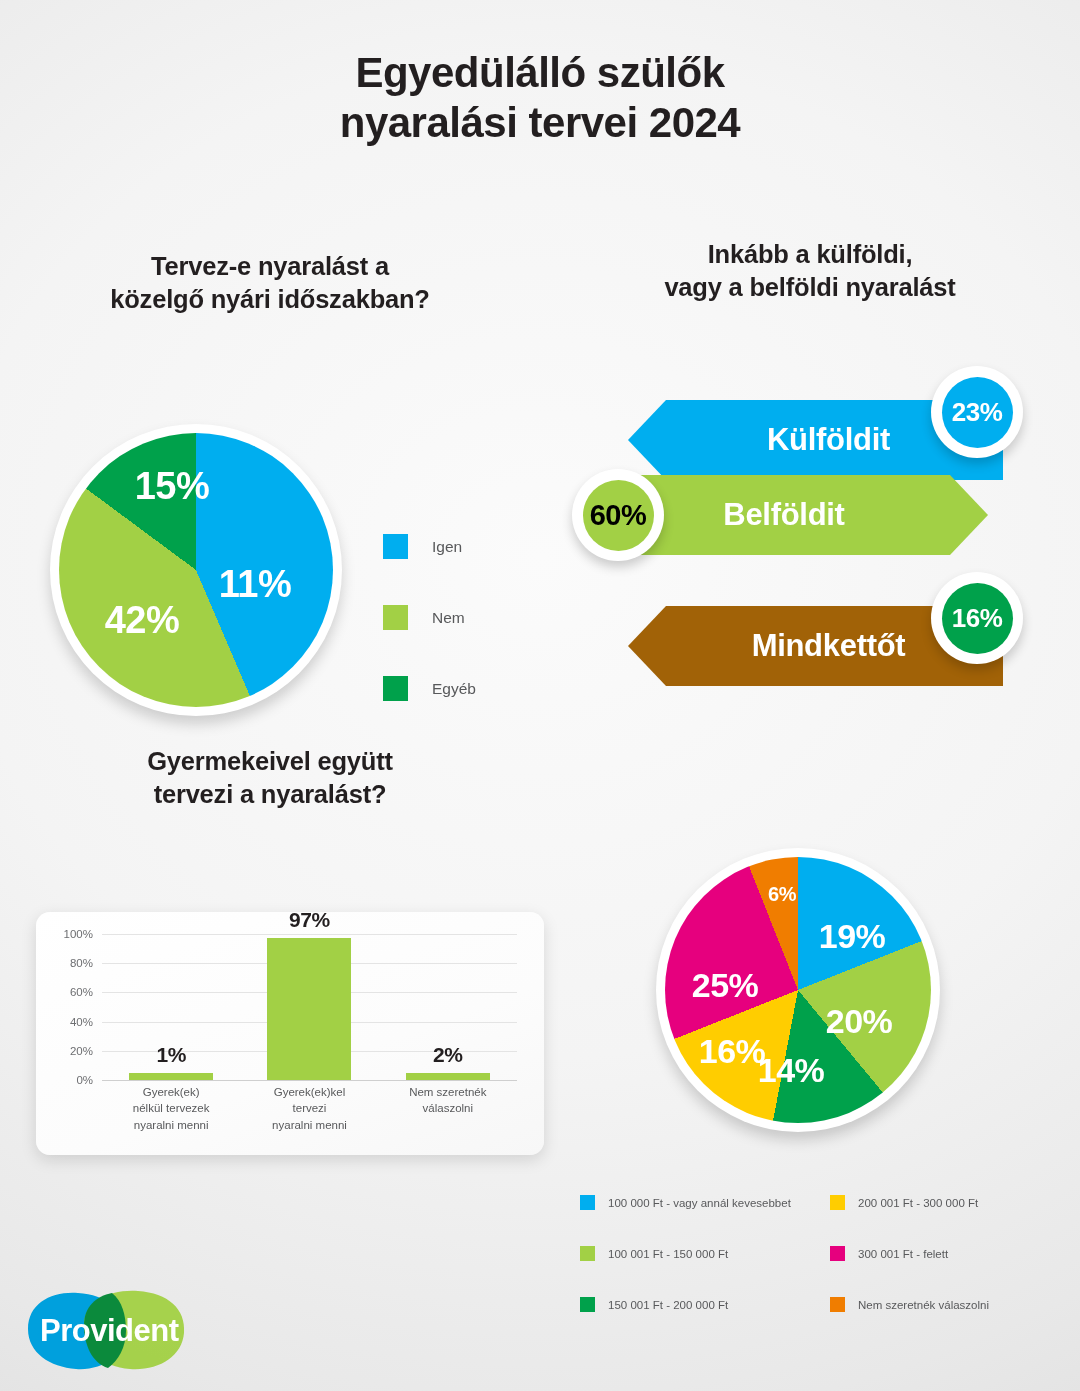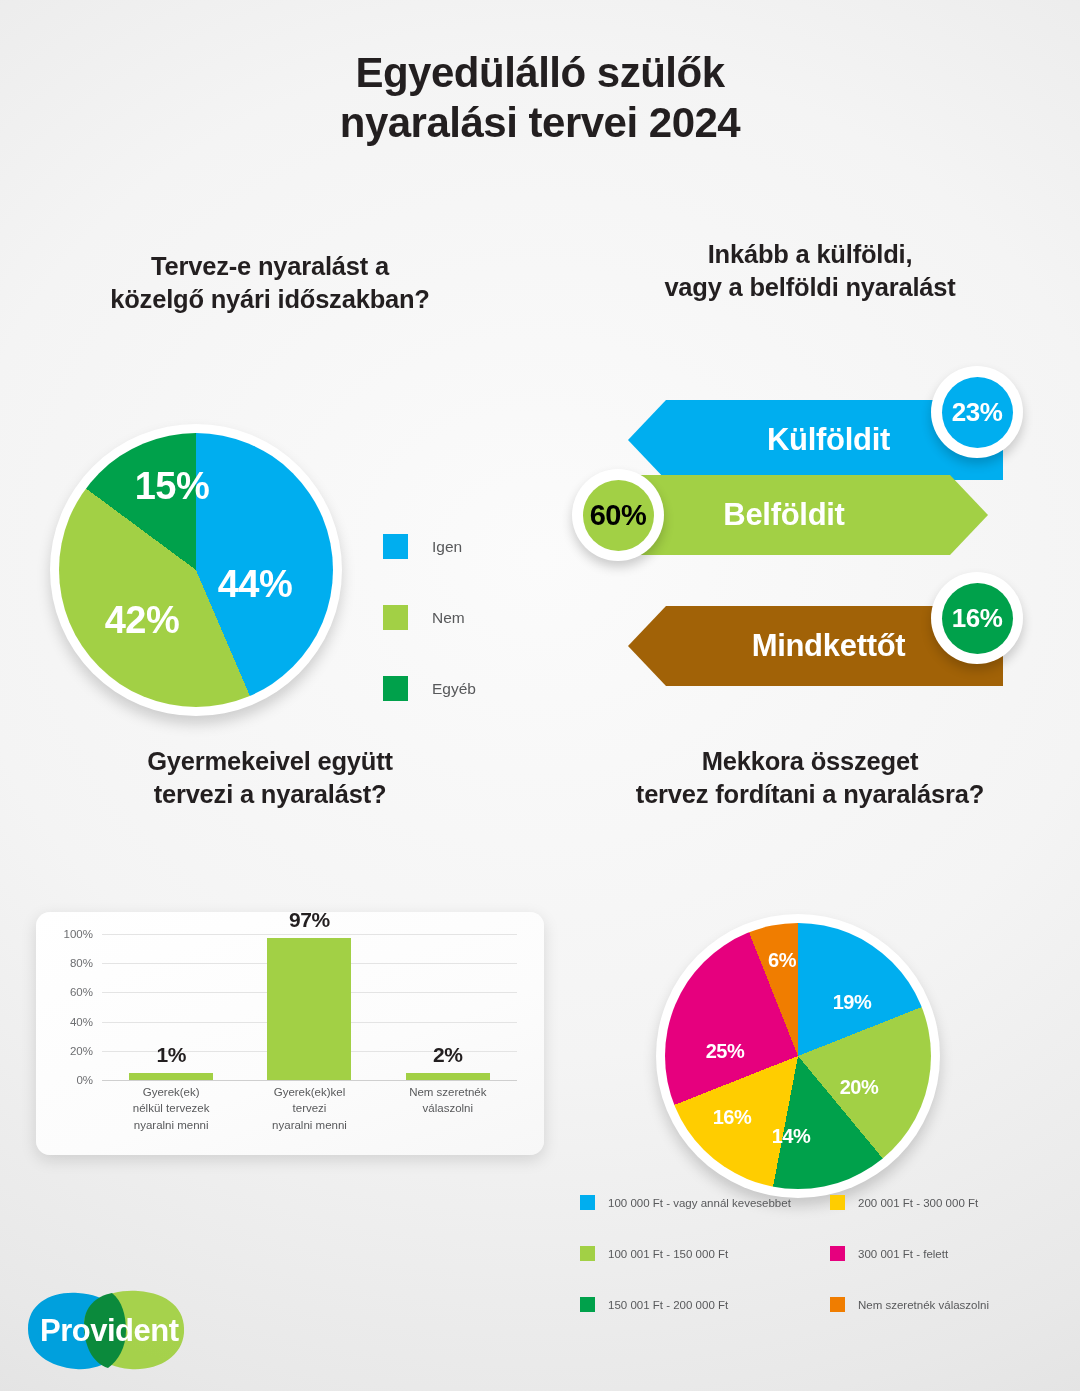--- a/index.html
+++ b/index.html
@@ -67,21 +67,21 @@
   }
 
   
   #pie1 { width: 292px; height: 292px; left: 50px; top: 108px; }
   #pie1 .pie-inner { left: 9px; top: 9px; width: 274px; height: 274px; }
   #pie1 .pie-label { font-size: 38px; }
 
   
   #pie4 { width: 284px; height: 284px; left: 116px; top: 103px; }
   #pie4 .pie-inner { left: 9px; top: 9px; width: 266px; height: 266px; }
-  #pie4 .pie-label { font-size: 20px; }
+  #pie4 .pie-label { font-size: 34px; }
   #pie4 .pie-label.small { font-size: 20px; }
 
   
   .legend-v { position: absolute; left: 383px; top: 195px; }
   .legend-v .lg-row { display: flex; align-items: center; height: 71px; }
   .legend-v .sw { width: 25px; height: 25px; flex: 0 0 25px; }
   .legend-v .lg-txt { margin-left: 24px; font-size: 15.5px; color: #58595b; }
 
   
   .arrows { position: absolute; left: 0; top: 128px; width: 540px; height: 310px; }
@@ -206,21 +206,21 @@
 
 <div class="block" id="block-q1">
   <div class="sec-title no-sel">
     <span>Tervez-e nyaralást a</span>
     <span>közelgő nyári időszakban?</span>
   </div>
 
   <div class="pie-wrap">
     <div class="pie" id="pie1">
       <div class="pie-inner" id="pie1-inner" style="background: conic-gradient(rgb(0, 174, 239) 0deg, rgb(0, 174, 239) 156.832deg, rgb(162, 208, 69) 156.832deg, rgb(162, 208, 69) 306.535deg, rgb(0, 161, 75) 306.535deg, rgb(0, 161, 75) 360deg);"></div>
-      <div class="pie-label" style="left:205px; top:160px;">44%</div>
+      <div class="pie-label" style="left:205px; top:160px;">11%</div>
       <div class="pie-label" style="left:92px;  top:196px;">42%</div>
       <div class="pie-label" style="left:122px; top:62px;">15%</div>
     </div>
 
     <div class="legend-v">
       <div class="lg-row">
         <span class="sw" style="background: rgb(0, 174, 239);"></span>
         <span class="lg-txt">Igen</span>
       </div>
       <div class="lg-row">
@@ -330,24 +330,20 @@
       </div>
       <div class="xlab">
         <div>Nem szeretnék</div>
         <div>válaszolni</div>
       </div>
     </div>
   </div>
 </div>
 
 <div class="block" id="block-q4">
-  <div class="sec-title no-sel">
-    <span>Mekkora összeget</span>
-    <span>tervez fordítani a nyaralásra?</span>
-  </div>
 
   <div class="pie" id="pie4">
     <div class="pie-inner" id="pie4-inner" style="background: conic-gradient(rgb(0, 174, 239) 0deg, rgb(0, 174, 239) 68.4deg, rgb(162, 208, 69) 68.4deg, rgb(162, 208, 69) 140.4deg, rgb(0, 161, 75) 140.4deg, rgb(0, 161, 75) 190.8deg, rgb(255, 205, 0) 190.8deg, rgb(255, 205, 0) 248.4deg, rgb(230, 0, 126) 248.4deg, rgb(230, 0, 126) 338.4deg, rgb(240, 125, 0) 338.4deg, rgb(240, 125, 0) 360deg);"></div>
     <div class="pie-label" style="left:196px; top:88px;">19%</div>
     <div class="pie-label" style="left:203px; top:173px;">20%</div>
     <div class="pie-label" style="left:135px; top:222px;">14%</div>
     <div class="pie-label" style="left:76px;  top:203px;">16%</div>
     <div class="pie-label" style="left:69px;  top:137px;">25%</div>
     <div class="pie-label small" style="left:126px; top:46px;">6%</div>
   </div>

